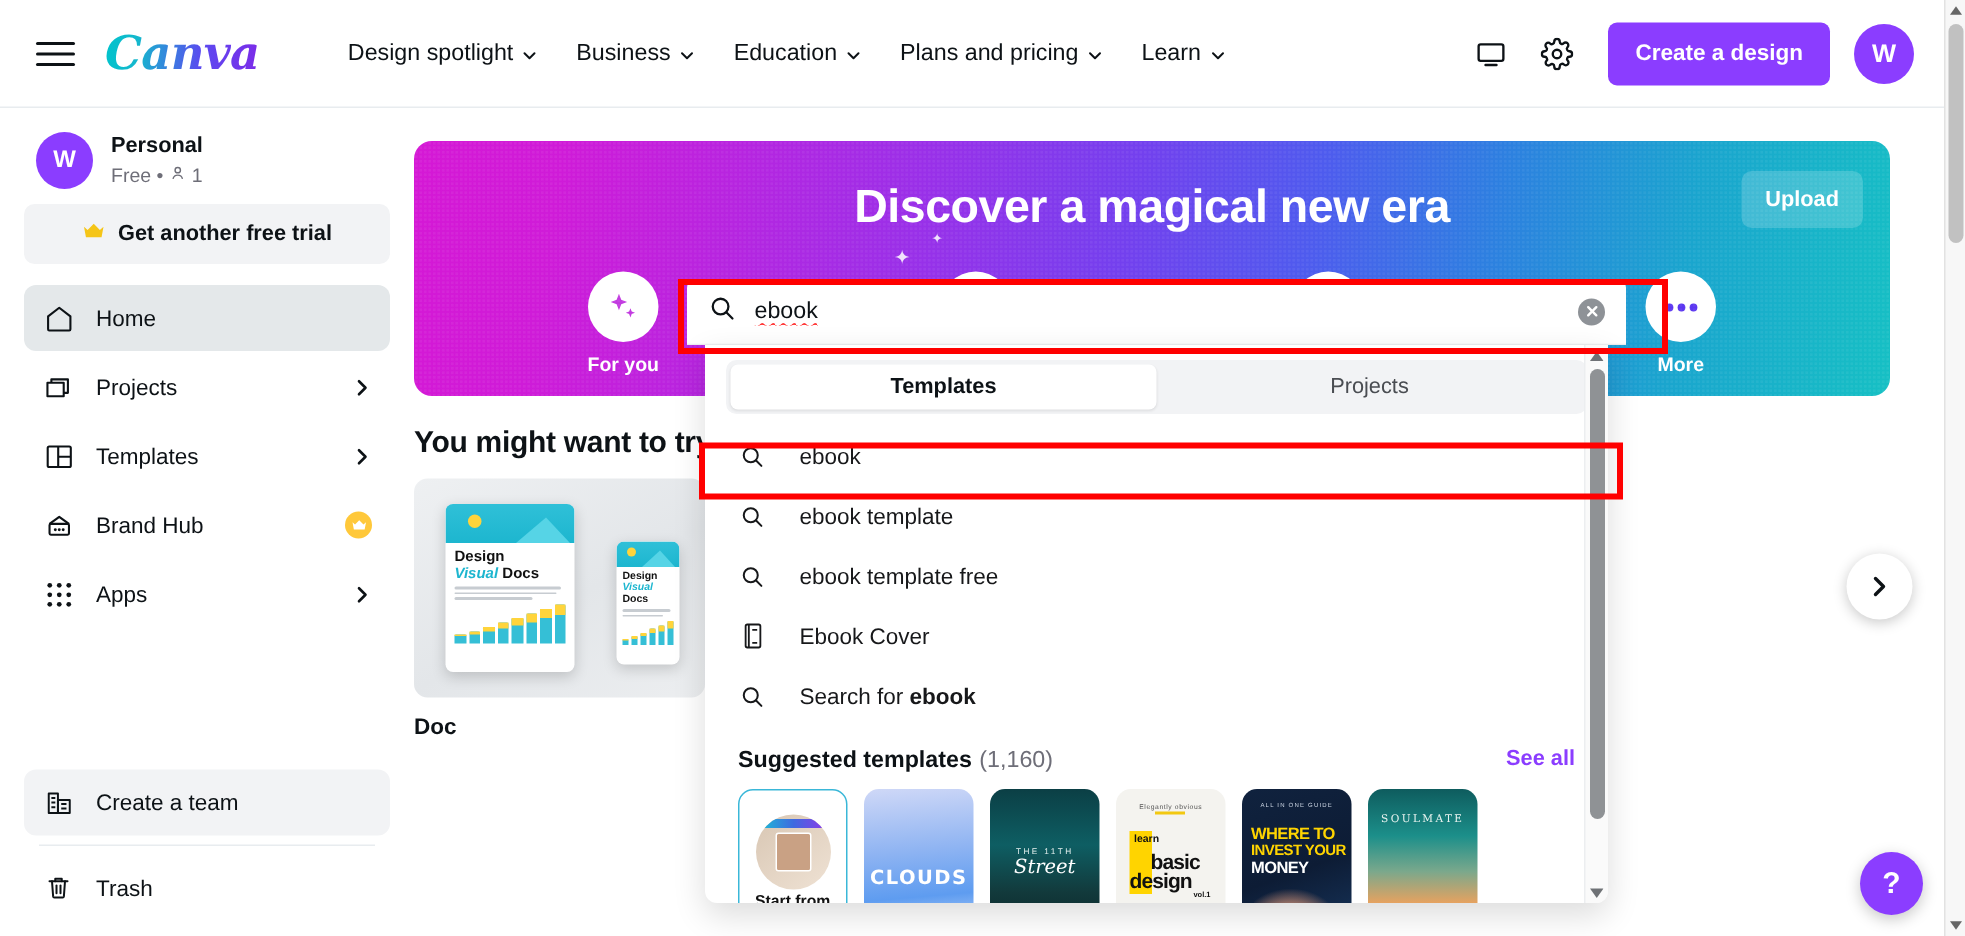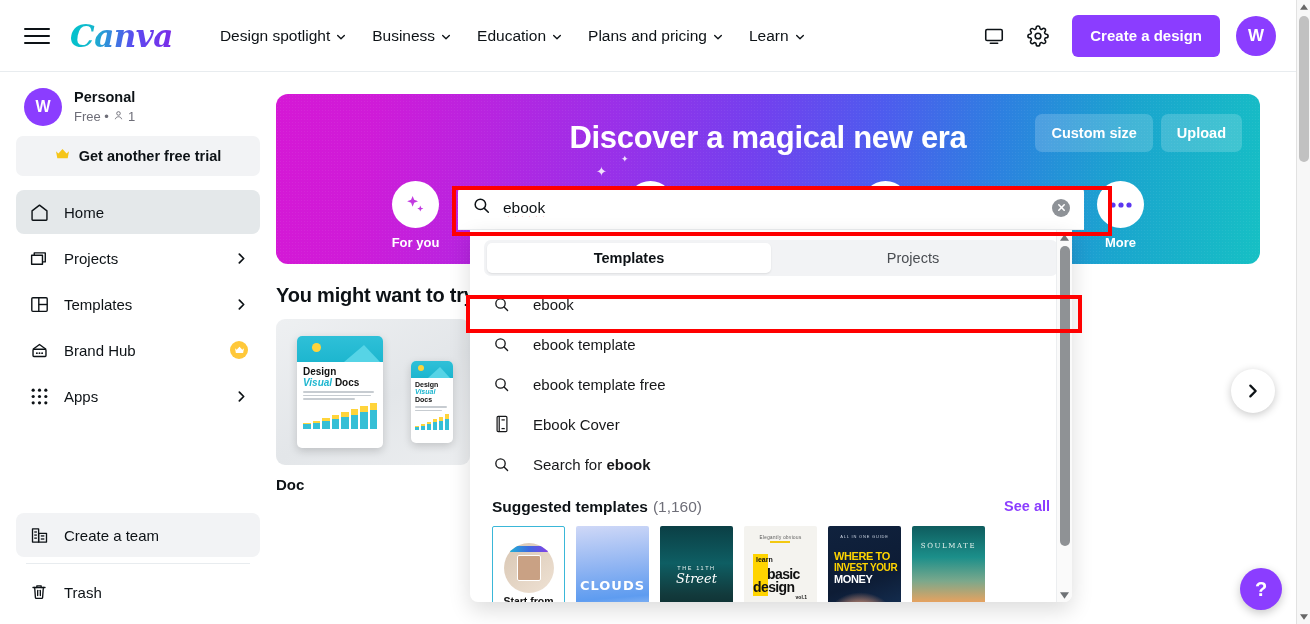--- a/index.html
+++ b/index.html
@@ -20,21 +20,21 @@
   }
   .hamburger {
     width: 26px; height: 20px; margin-left: 24px; margin-right: 20px;
     display: flex; flex-direction: column; justify-content: space-between;
     cursor: pointer; padding: 2px 0;
   }
   .hamburger span { display: block; height: 2px; background: #0d1216; border-radius: 1px; }
   .logo {
     font-family: "DejaVu Serif", serif;
     font-style: italic; font-weight: 700; font-size: 31px;
-    letter-spacing: -0.5px; margin-right: 34px;
+    letter-spacing: -0.5px; margin-right: 46px;
     background: linear-gradient(95deg, #00c4cc 0%, #15b7cd 22%, #5b4af0 62%, #7d2ae8 100%);
     -webkit-background-clip: text; background-clip: text;
     -webkit-text-fill-color: transparent; color: #7d2ae8;
     cursor: pointer; user-select: none;
   }
   .navmenu { display: flex; align-items: center; gap: 0px; }
   .navitem {
     display: flex; align-items: center; gap: 6px;
     font-size: 15.5px; color: #0d1216; padding: 8px 13px;
     border-radius: 6px; cursor: pointer; white-space: nowrap;
@@ -248,21 +248,21 @@
   .sugg .stxt b { font-weight: 700; }
   .sugg-ico { width: 19px; height: 19px; flex: 0 0 auto; display:flex;align-items:center;justify-content:center; }
   .tmpl-head {
     display: flex; align-items: flex-start; padding: 14px 22px 6px 22px;
   }
   .tmpl-head .th-t { font-size: 15.5px; font-weight: 700; }
   .tmpl-head .th-c { font-size: 15.5px; color: #6e6e78; margin-left: 5px; }
   .see-all { margin-left: auto; font-size: 14.5px; color: #8b3dff; font-weight: 700; cursor: pointer; }
   .tmpl-row { display: flex; gap: 11px; padding: 4px 22px 0 22px; }
   .tmpl {
-    width: 73px; height: 98px; border-radius: 2px; overflow: hidden;
+    width: 73px; height: 98px; border-radius: 10px; overflow: hidden;
     position: relative; cursor: pointer; flex: 0 0 auto;
     display: flex; align-items: center; justify-content: center;
   }
   .tmpl.first { background: #fff; border: 1.5px solid #3ab7d8; }
   .tm-label { position: absolute; bottom: 4px; left: 0; right: 0; text-align: center;
     font-size: 10.5px; font-weight: 700; color: #111; }
   .media-circle {
     width: 50px; height: 50px; border-radius: 50%;
     background: linear-gradient(140deg,#d8c6b3,#efe2d4); position: relative;
     overflow: hidden; margin-bottom: 14px;
@@ -545,21 +545,20 @@
       </div>
     </div>
   </div>
 
   <div class="main">
 
     <div class="banner">
       <div class="banner-title">Discover a magical new era</div>
 
       <div class="banner-actions">
-        <button class="banner-btn">Custom size</button>
         <button class="banner-btn">Upload</button>
       </div>
 
       <div class="sparkle" style="left:320px; top:70px; font-size:13px;">✦</div>
       <div class="sparkle" style="left:345px; top:60px; font-size:9px;">✦</div>
 
       <div class="quickrow">
         <div class="quickitem">
           <div class="quickcircle">
             <svg width="23" height="23" viewBox="0 0 24 24" fill="#c23ae0">

